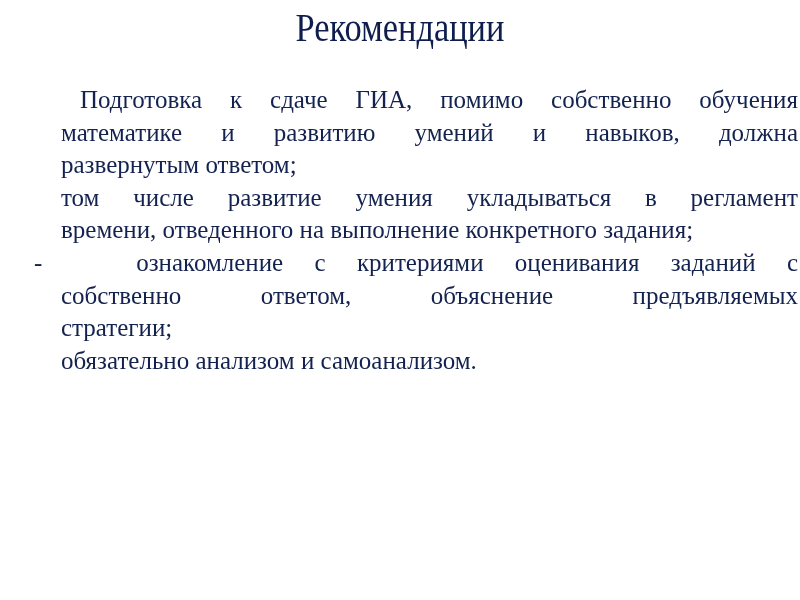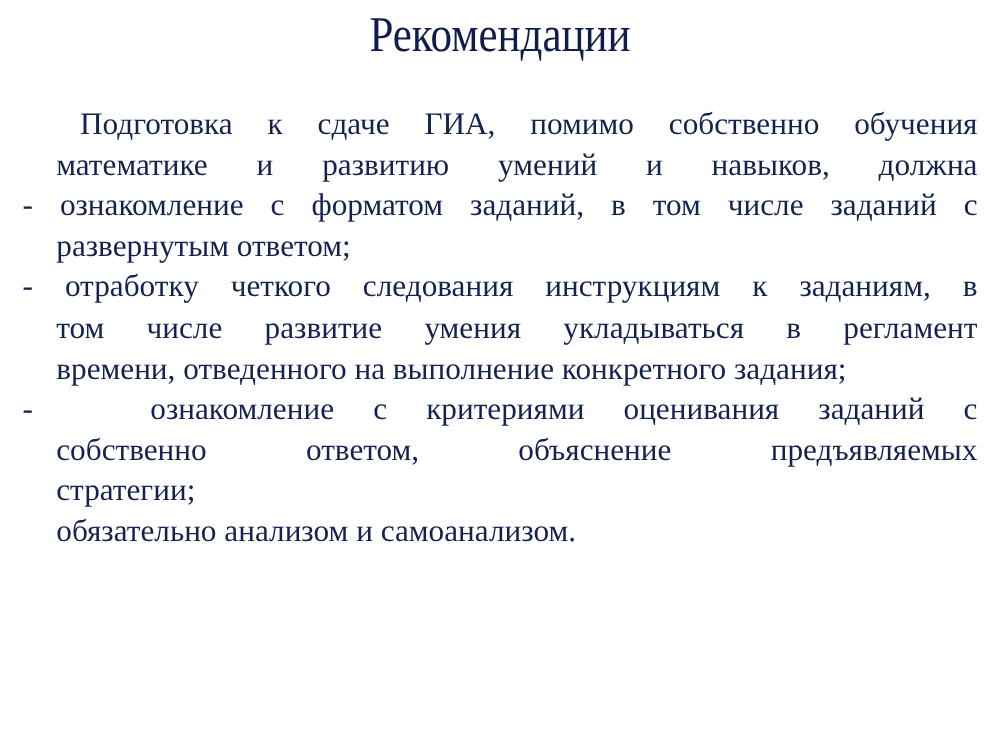--- a/index.html
+++ b/index.html
@@ -33,20 +33,21 @@
     left: 0;
     top: 84px;
     width: 800px;
     font-size: 25px;
     line-height: 32.6px;
   }
   .line {
     position: relative;
     height: 32.6px;
     white-space: nowrap;
+    margin-left: 16px;
   }
   .line-inner {
     position: absolute;
     top: 0;
     display: block;
     text-align: justify;
     text-align-last: justify;
     transform-origin: 0 0;
   }
   .line-inner.last {
@@ -62,29 +63,23 @@
 <div class="body-text">
 
   <div class="line">
     <span class="line-inner" style="left: 64px; width: 718px; display: block;">Подготовка к сдаче ГИА, помимо собственно обучения</span>
   </div>
   <div class="line">
     <span class="line-inner" style="left: 45px; width: 737px; display: block;">математике и развитию умений и навыков, должна</span>
   </div>
 
   <div class="line">
-    <span class="line-inner" style="left: 18px; width: 764px; display: block;"><span>-</span> <span>ознакомление с форматом заданий, в том числе заданий с</span></span>
-  </div>
-  <div class="line">
     <span class="line-inner last" style="left: 45px; width: 737px; display: block;">развернутым ответом;</span>
   </div>
 
-  <div class="line">
-    <span class="line-inner" style="left: 18px; width: 764px; display: block;"><span>-</span> <span>отработку четкого следования инструкциям к заданиям, в</span></span>
-  </div>
   <div class="line">
     <span class="line-inner" style="left: 45px; width: 737px; display: block;">том числе развитие умения укладываться в регламент</span>
   </div>
   <div class="line">
     <span class="line-inner last" style="left: 45px; width: 737px; display: block;">времени, отведенного на выполнение конкретного задания;</span>
   </div>
 
   <div class="line">
     <span class="line-inner" style="left: 18px; width: 764px; display: block;"><span>-</span>&nbsp;&nbsp;&nbsp;<span>ознакомление с критериями оценивания заданий с</span></span>
   </div>

